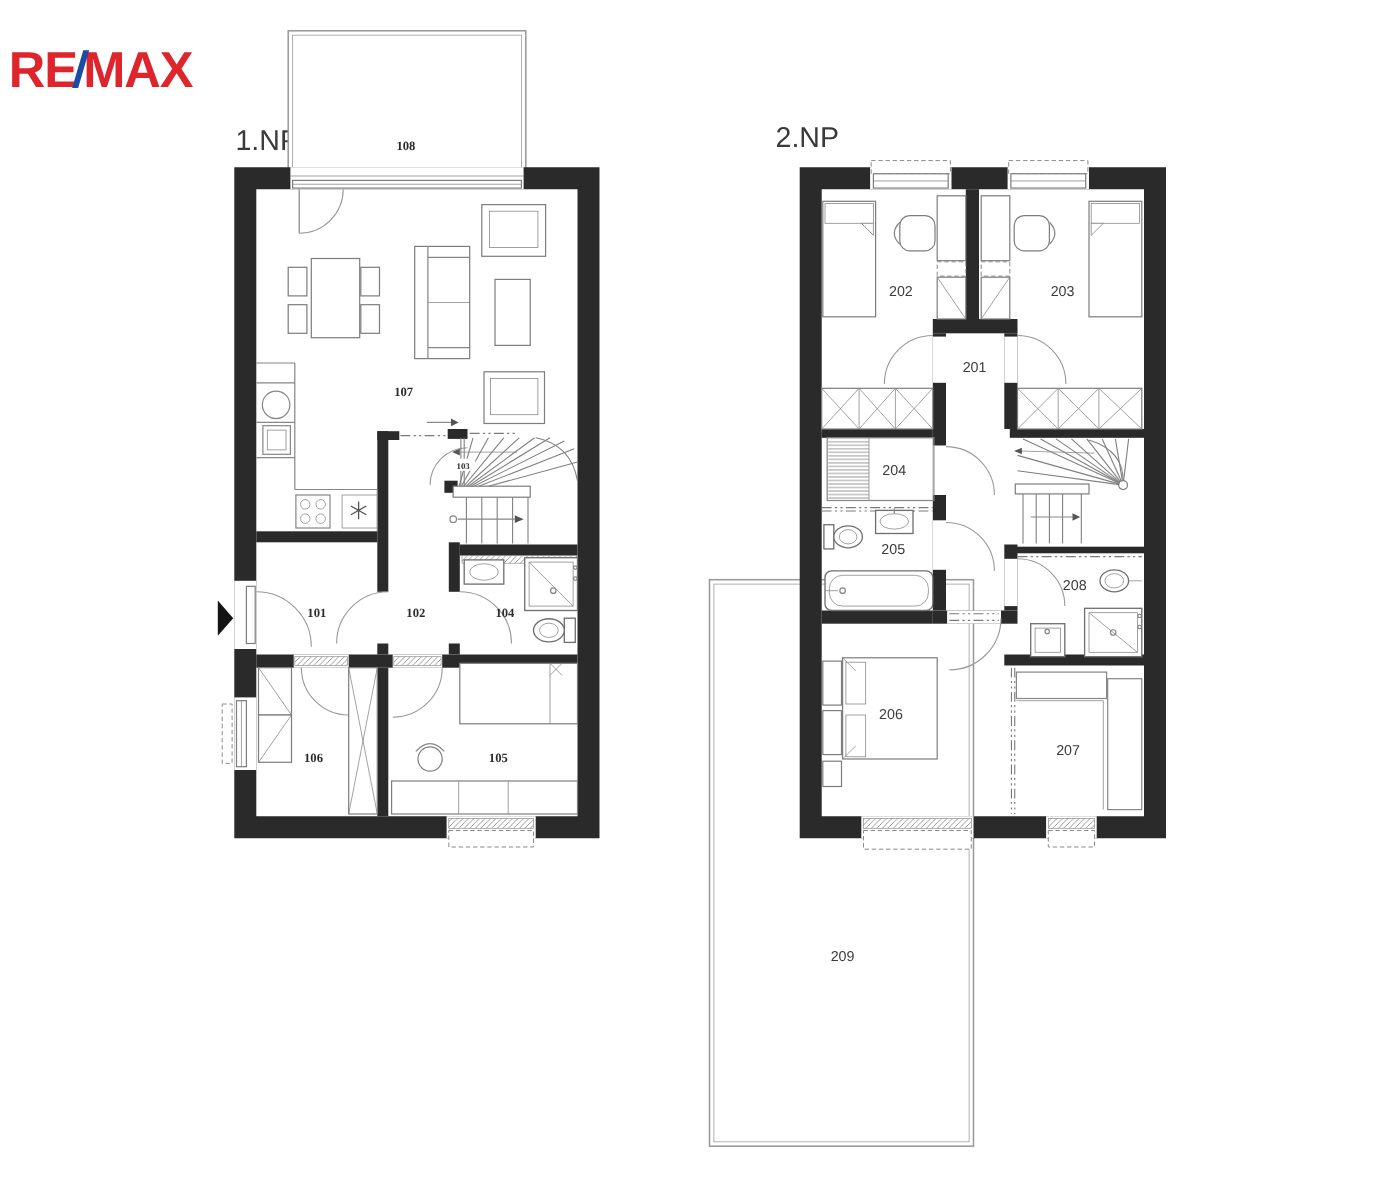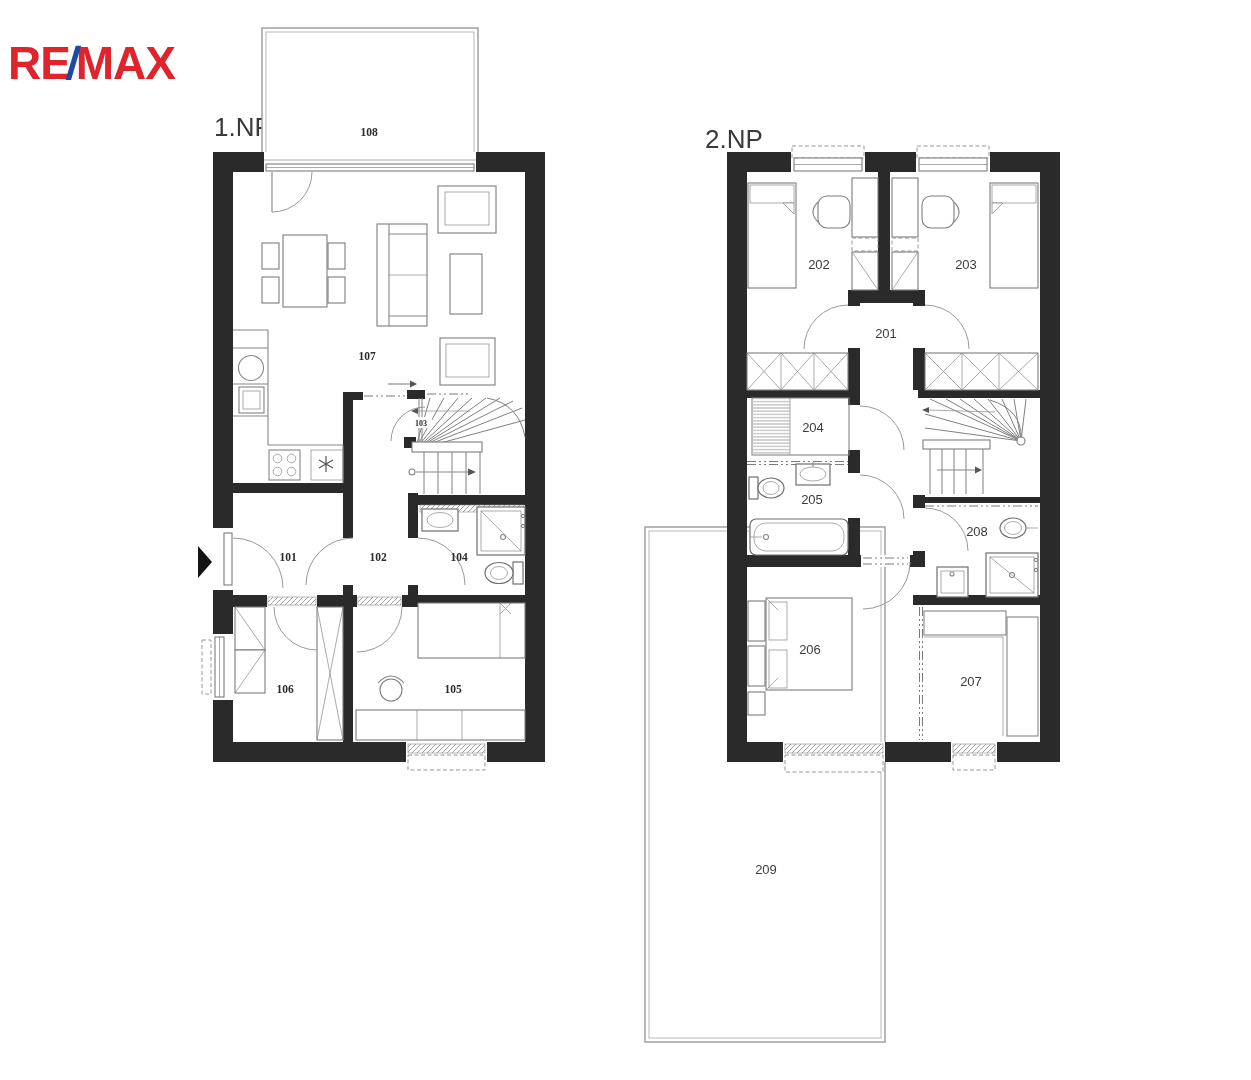--- a/index.html
+++ b/index.html
@@ -4,21 +4,21 @@
 <style>
   html,body{margin:0;padding:0;background:#fff}
   .canvas{position:relative;width:1251px;height:1080px;background:#fff;overflow:hidden;
           font-family:"Liberation Sans",sans-serif}
   .logo{position:absolute;left:8px;top:40px;font-weight:800;font-size:46px;
         letter-spacing:-1px;line-height:1;white-space:nowrap}
   .logo .lr{color:var(--logo-red,#e0242c)}
   .logo .ls{color:var(--logo-blue,#1b4ba6);display:inline-block;transform:skewX(-6deg);margin:0 -3px}
   .flabel{position:absolute;font-size:26px;color:#3a3a3a}
   .flabel.f1{left:214px;top:112px}
-  .flabel.f2{left:705px;top:124px}
+  .flabel.f2{left:705px;top:110px}
   svg.plan{position:absolute;left:0;top:0}
   .wall{fill:var(--wall,#2a2a2a)}
   .wallg rect{fill:var(--wall,#2a2a2a)}
   .punch{fill:#fff}
   .ter{fill:#fff;stroke:#9a9a9a;stroke-width:1.4}
   .terin{fill:none;stroke:#9a9a9a;stroke-width:0.7}
   .f{stroke:#868686;fill:none;stroke-width:1.1}
   .fw{stroke:#7d7d7d;fill:#fff;stroke-width:1.1}
   .thin{stroke-width:0.7}
   .arc{stroke:#9a9a9a;fill:none;stroke-width:1}

